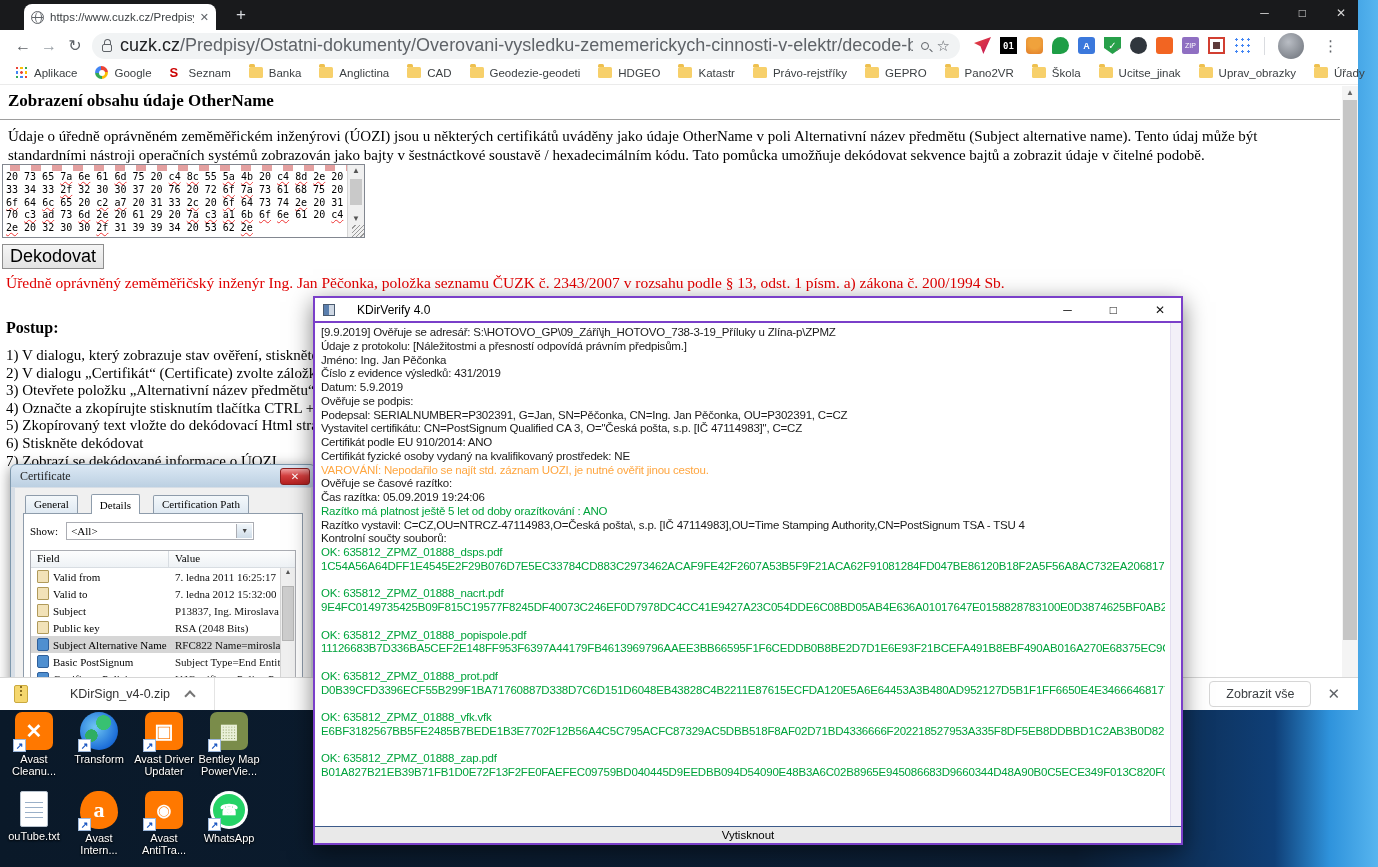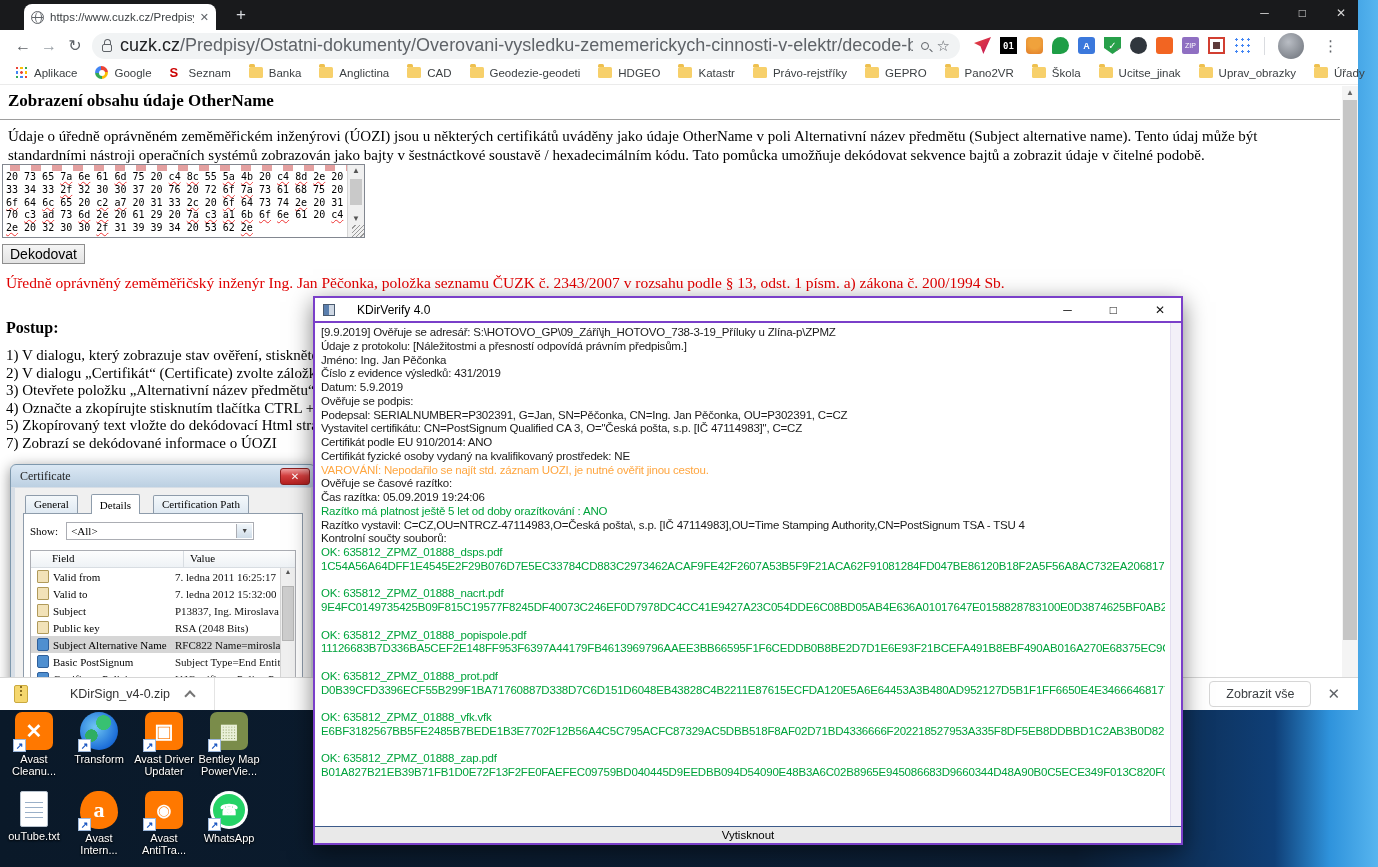--- a/index.html
+++ b/index.html
@@ -112,41 +112,41 @@
   .hexwrap{position:absolute;left:2px;top:78px;width:363px;height:74px;border:1px solid #828790;display:flex;background:#fff;}
   .hexlines{flex:1;overflow:hidden;padding:0 0 0 3px;font-family:"DejaVu Sans Mono",monospace;font-size:10px;line-height:12.8px;}
   .hexclip{height:6px;overflow:hidden;background:repeating-linear-gradient(90deg,transparent 0 4px,#d88 4px 14px,transparent 14px 21px);opacity:.8;}
   .hexline{white-space:pre;}
   .sp{text-decoration:underline;text-decoration-style:wavy;text-decoration-color:#e33;}
   .hexsb{width:17px;background:#f0f0f0;border-left:1px solid #d5d5d5;position:relative;font-size:8px;color:#555;text-align:center;cursor:pointer;}
   .hexsb .up{position:absolute;top:1px;left:0;right:0;}
   .hexsb .dn{position:absolute;bottom:14px;left:0;right:0;}
   .hexsb .th{position:absolute;top:14px;left:2px;width:12px;height:26px;background:#c9c9c9;}
   .grip{position:absolute;right:0;bottom:0;width:12px;height:12px;background:repeating-linear-gradient(135deg,transparent 0 2px,#999 2px 3px);cursor:nwse-resize;}
-  .dekod{position:absolute;left:2px;top:158px;font-family:"Liberation Sans",sans-serif;font-size:14px;padding:1px 7px;background:linear-gradient(#f5f5f5,#e3e3e3);border:1px solid #8e8e8e;cursor:pointer;}
+  .dekod{position:absolute;left:2px;top:158px;font-family:"Liberation Sans",sans-serif;font-size:18px;padding:1px 7px;background:linear-gradient(#f5f5f5,#e3e3e3);border:1px solid #8e8e8e;cursor:pointer;}
   .result{position:absolute;left:6px;top:188px;font-size:15.5px;color:#e00000;}
   .postup{position:absolute;left:6px;top:233px;font-size:16px;font-weight:bold;}
   .steps{position:absolute;left:6px;top:261px;font-size:15px;line-height:17.6px;white-space:nowrap;}
   
   .cert{position:absolute;left:10px;top:378px;width:306px;height:260px;border-radius:6px 6px 0 0;
     background:linear-gradient(#dbe8f4,#bcd0e2 22px,#d7dee6 22px);border:1px solid #7e98ad;box-shadow:0 3px 14px rgba(0,0,0,.45);}
   .ctitle{height:23px;display:flex;align-items:center;padding-left:9px;font-size:12px;color:#1f1f1f;}
   .cclose{position:absolute;right:5px;top:3px;width:30px;height:17px;border-radius:3px;background:linear-gradient(#f0a0a0,#d44040 45%,#b52020);border:1px solid #8e2020;color:#fff;font-size:10px;text-align:center;line-height:16px;cursor:pointer;}
   .cbody{position:absolute;left:4px;right:4px;top:23px;bottom:0;background:#f0f0f0;padding:6px 8px 0 8px;font-size:11px;color:#000;}
   .ctabs{display:flex;align-items:flex-end;height:19px;margin-left:2px;gap:12px;}
   .ctab{padding:2px 8px 3px;border:1px solid #8e9cab;border-bottom:none;background:linear-gradient(#f4f8fb,#dfe9f2);border-radius:2px 2px 0 0;margin-right:1px;cursor:pointer;}
   .ctab.act{background:#fff;position:relative;top:1px;padding-top:4px;z-index:1;}
   .cpanel{border:1px solid #8e9cab;background:#fff;height:196px;padding:8px 6px;position:relative;}
   .showrow{display:flex;align-items:center;gap:8px;}
   .combo{width:188px;height:18px;border:1px solid #abadb3;background:#fff;display:flex;align-items:center;padding-left:4px;position:relative;cursor:pointer;}
   .combo::after{content:"▼";position:absolute;right:1px;top:1px;bottom:1px;width:15px;background:linear-gradient(#f2f7fb,#cfdce8);border-left:1px solid #abadb3;font-size:7px;color:#444;text-align:center;line-height:15px;}
   .clist{position:absolute;left:6px;right:6px;top:36px;bottom:-40px;border:1px solid #abadb3;background:#fff;overflow:hidden;}
   .chead{display:flex;height:17px;background:linear-gradient(#fdfdfd,#eef2f5);border-bottom:1px solid #d8dde2;font-size:11px;}
   .chead div{padding:1px 6px;}
-  .chead .f{width:138px;border-right:1px solid #d8dde2;margin-left:15px;}
+  .chead .f{width:138px;border-right:1px solid #d8dde2;}
   .crow{display:flex;height:17px;align-items:center;font-size:11px;}
   .crow.sel{background:#d6d6d6;}
   .crow .ric{width:12px;height:13px;margin:0 4px 0 6px;flex:none;}
   .ric.doc{background:#f2e2b8;border:1px solid #b09a5a;border-radius:1px;}
   .ric.ext{background:#4f8fd0;border:1px solid #2f5f9a;border-radius:2px;}
   .crow .rf{width:122px;white-space:nowrap;overflow:hidden;flex:none;}
   .crow .rv{white-space:nowrap;overflow:hidden;color:#111;}
   .csb{position:absolute;right:0;top:17px;bottom:0;width:15px;background:#f0f0f0;border-left:1px solid #d5d5d5;}
   .csb .th{position:absolute;left:1px;top:18px;width:12px;height:55px;background:#cdcdcd;border:1px solid #b5b5b5;}
   .csb .up{font-size:7px;color:#555;text-align:center;}
@@ -395,20 +395,21 @@
       <button class="dekod">Dekodovat</button>
       <div class="result">Úředně oprávněný zeměměřičský inženýr Ing. Jan Pěčonka, položka seznamu ČUZK č. 2343/2007 v rozsahu podle § 13, odst. 1 písm. a) zákona č. 200/1994 Sb.</div>
       <div class="postup">Postup:</div>
       <div class="steps">
 
       <div>1) V dialogu, který zobrazuje stav ověření, stiskněte tlačítko „zobrazit certifikát“</div>
           <div>2) V dialogu „Certifikát“ (Certificate) zvolte záložku „Podrobnosti“</div>
           <div>3) Otevřete položku „Alternativní název předmětu“ (Subject alternative name)</div>
           <div>4) Označte a zkopírujte stisknutím tlačítka CTRL + C nebo CTRL + INSERT</div>
           <div>5) Zkopírovaný text vložte do dekódovací Html stránky</div>
+          <div>6) Stiskněte dekódovat</div>
           <div>7) Zobrazí se dekódované informace o ÚOZI</div>
         </div>
 
       <div class="cert">
         <div class="ctitle">Certificate</div>
         <div class="cclose">✕</div>
         <div class="cbody">
           <div class="ctabs">
             <span class="ctab">General</span>
             <span class="ctab act">Details</span>

